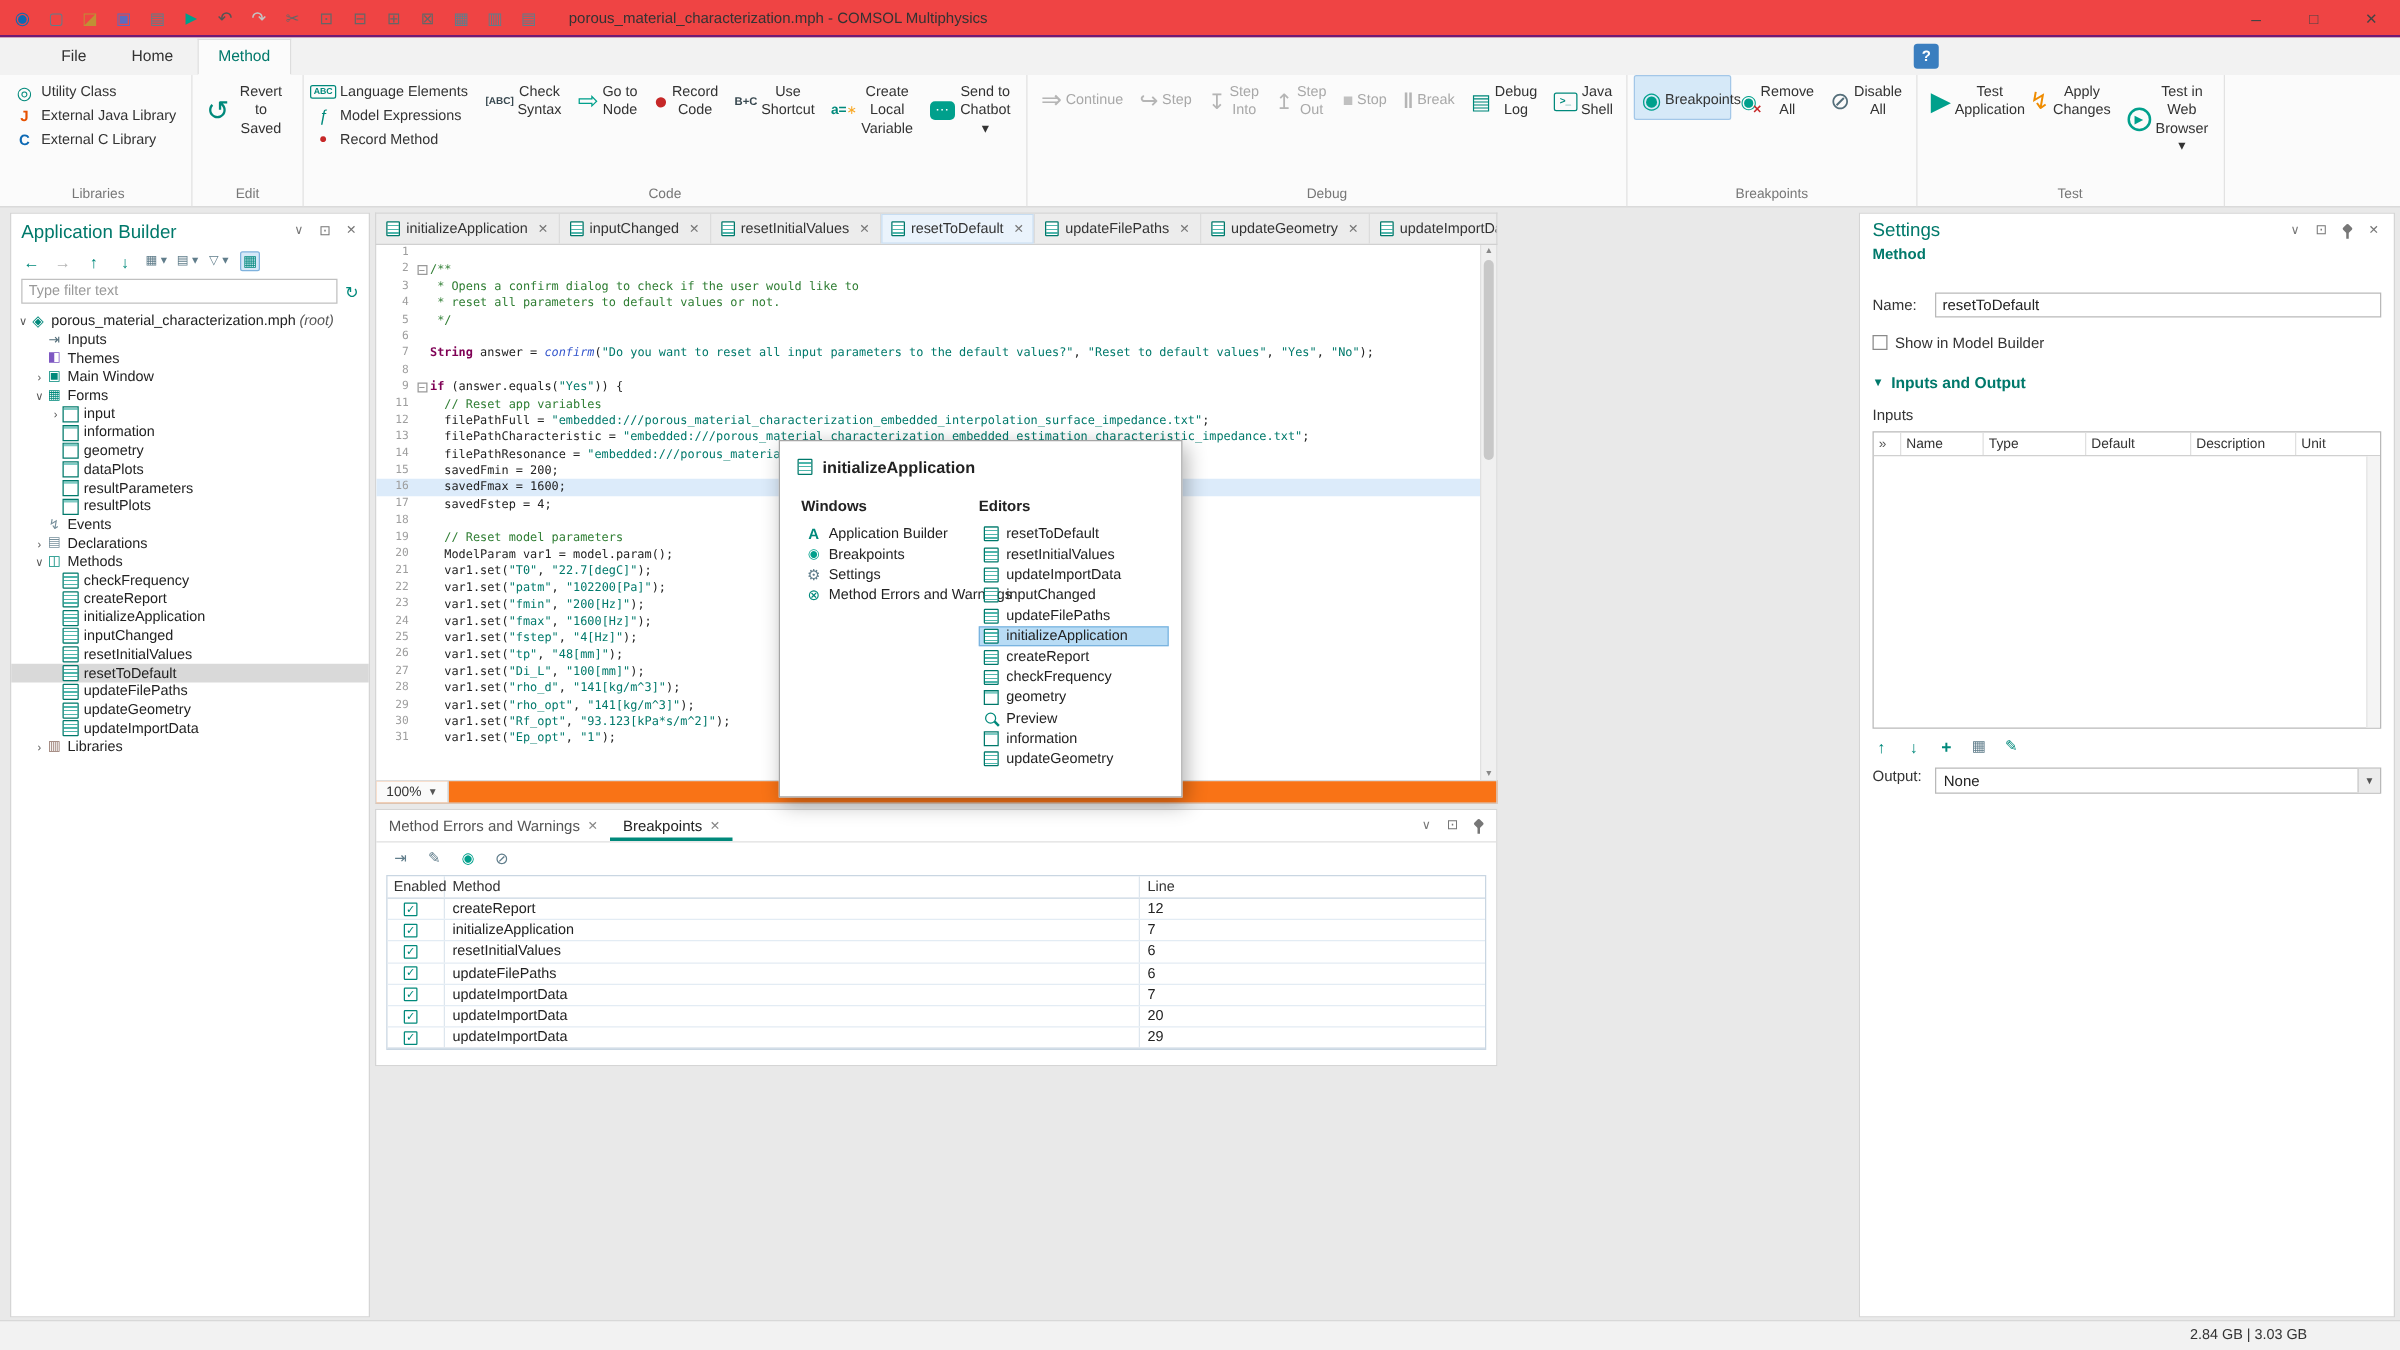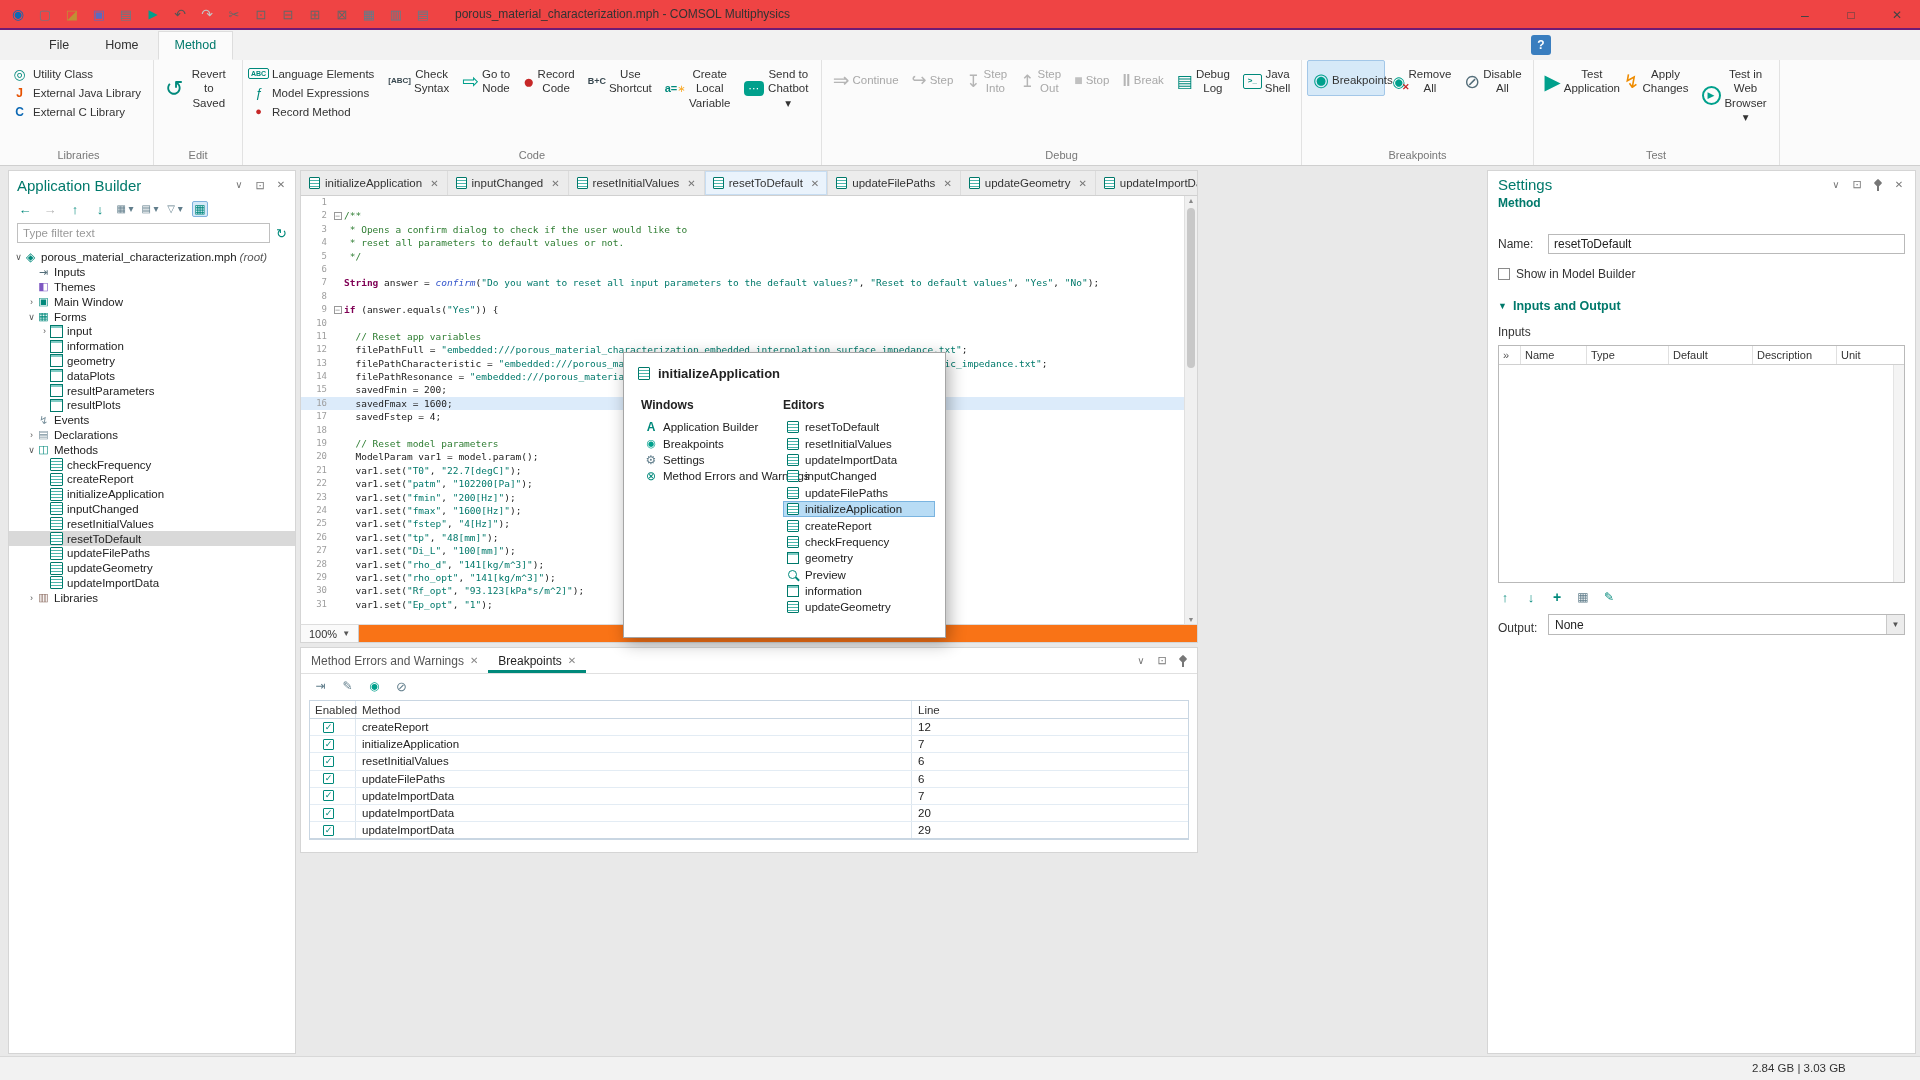--- a/index.html
+++ b/index.html
@@ -208,21 +208,21 @@
   .it-hrow{display:flex;height:19px;border-bottom:1px solid #d0d0d0;font-size:11px;color:#333;align-items:center}
   .it-cell{border-right:1px solid #e0e0e0;height:100%;display:flex;align-items:center;padding-left:4px}
   .it-c0{width:22px}.it-c1{width:66px}.it-c2{width:82px}.it-c3{width:84px}.it-c4{width:84px}.it-c5{flex:1;border-right:none}
   .ic-row-marker::before{content:"»";color:#555;font-size:11px}
   .it-scroll{position:absolute;right:0;top:19px;bottom:0;width:11px;background:#f4f4f4;border-left:1px solid #e4e4e4}
   .sp-tools{display:flex;gap:12px;padding:7px 10px 2px;align-items:center}
   .sp-tools .icon{width:14px;height:14px}
   .ic-add::before{content:"+";color:var(--teal);font-weight:bold;font-size:14px}
   .ic-delete-row::before{content:"▦";color:#607d8b;font-size:12px}
   .ic-edit::before{content:"✎";color:var(--teal);font-size:12px}
-  .outrow{display:flex;align-items:flex-end;padding:8px 10px;gap:4px}
+  .outrow{display:flex;align-items:flex-start;padding:8px 10px;gap:4px}
   .select{flex:1;height:21px;border:1px solid #b9b9b9;display:flex;align-items:center;font-size:12px;padding:0 0 0 6px;color:#222}
   .select .ddbtn{margin-left:auto;width:18px;height:100%;background:#ececec;border-left:1px solid #c9c9c9;display:flex;align-items:center;justify-content:center;font-size:8px;color:#555}
 
   
   .popup{position:absolute;left:623px;top:352px;width:323px;height:286px;background:#fff;border:1px solid #a5a5a5;box-shadow:3px 5px 16px rgba(0,0,0,.32);z-index:50}
   .pp-header{display:flex;align-items:center;gap:8px;padding:13px 14px 9px;font-size:13px;font-weight:bold;color:#222}
   .pp-header .icon{width:12px;height:13px}
   .pp-cols{display:flex;padding:6px 10px 0 17px}
   .pp-col.windows{width:142px}
   .pp-col.editors{flex:1}
@@ -722,25 +722,20 @@
         <span class="ct"></span>
       </div>
       <div class="codeline">
         <span class="ln">9</span>
         <span class="fold">
           <span class="foldbox">–</span>
         </span>
         <span class="ct"><span class="tk-k">if</span><span class="tk-p"> (answer.equals(</span><span class="tk-s">"Yes"</span><span class="tk-p">)) {</span></span>
       </div>
       <div class="codeline">
-        <span class="ln">10</span>
-        <span class="fold"></span>
-        <span class="ct"></span>
-      </div>
-      <div class="codeline">
         <span class="ln">11</span>
         <span class="fold"></span>
         <span class="ct"><span class="tk-c">  // Reset app variables</span></span>
       </div>
       <div class="codeline">
         <span class="ln">12</span>
         <span class="fold"></span>
         <span class="ct"><span class="tk-p">  filePathFull = </span><span class="tk-s">"embedded:///porous_material_characterization_embedded_interpolation_surface_impedance.txt"</span><span class="tk-p">;</span></span>
       </div>
       <div class="codeline">

